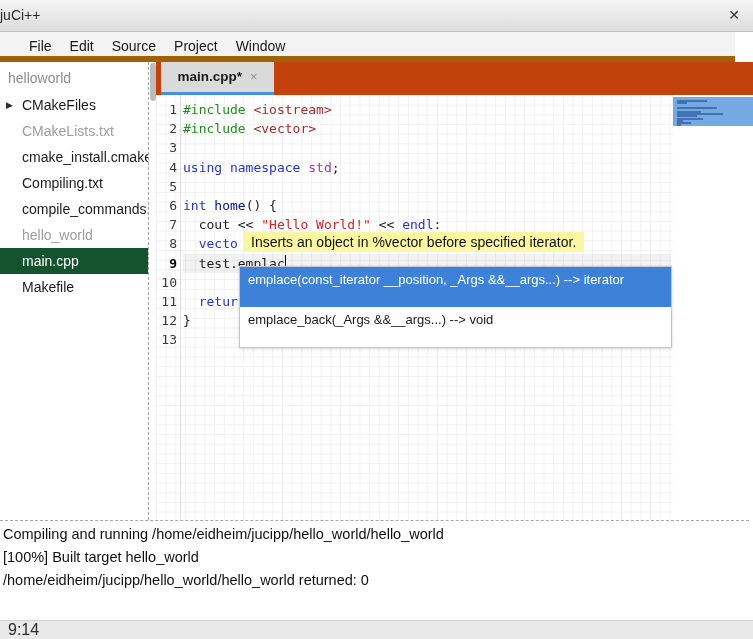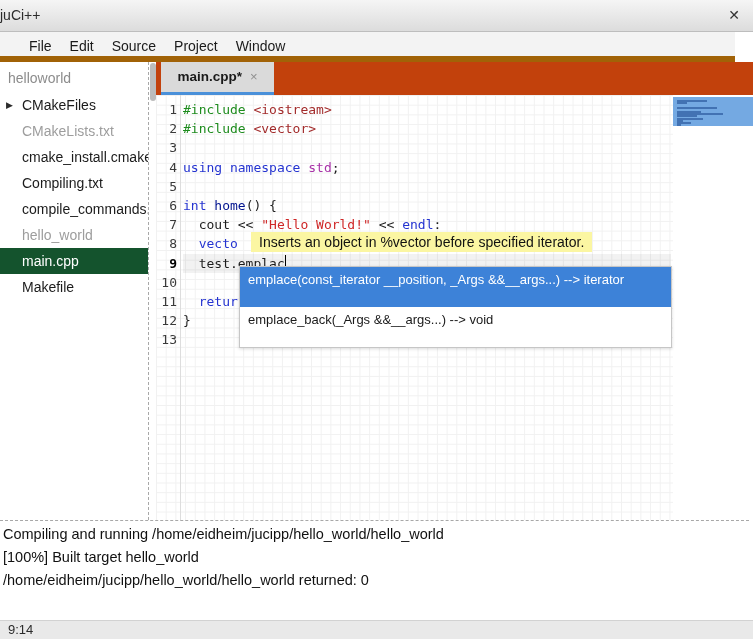--- a/index.html
+++ b/index.html
@@ -53,35 +53,35 @@
   .tok-ns{color:#a832a8;} .tok-fn{color:#00128e;} .tok-str{color:#cf2727;} .tok-pl{color:#1c1c1c;}
   .caret{display:inline-block;width:1px;height:15px;background:#000;vertical-align:-2px;}
 
   
   .minimap{position:absolute;left:673px;top:95px;width:80px;height:425px;background:#fff;}
   .minimap-view{position:absolute;left:0;top:2px;width:80px;height:29px;background:#74a9e2;}
   .mm-line{position:absolute;left:4px;height:2px;background:rgba(25,70,140,.55);}
 
   
   .tooltip{position:absolute;left:243px;top:232px;height:20px;line-height:20px;background:#fbf6a2;
-           color:#111;font-size:14px;padding:0 8px;white-space:nowrap;z-index:5;margin-left:8px;}
+           color:#111;font-size:14px;padding:0 8px;white-space:nowrap;z-index:5;}
   .popup{position:absolute;left:239px;top:266px;width:433px;background:#fff;border:1px solid #c6c6c6;
          box-sizing:border-box;z-index:6;box-shadow:0 1px 3px rgba(0,0,0,.15);}
   .popup-row{height:40px;line-height:25px;font-size:13px;color:#1a1a1a;padding:0 8px;
              white-space:nowrap;overflow:hidden;}
   .popup-row.selected{background:#3d82d8;color:#fff;}
 
   
   .terminal{position:absolute;left:0;top:520px;width:749px;height:100px;background:#fff;
             border-top:1px dashed #a8a8a8;box-sizing:border-box;padding:2px 0 0 3px;}
   .term-line{height:23px;line-height:23px;font-size:14.5px;color:#111;white-space:nowrap;}
 
   
   .statusbar{position:absolute;left:0;top:620px;width:753px;height:19px;background:#e9e9e9;
-             border-top:1px solid #d2d2d2;box-sizing:border-box;font-size:13px;line-height:17px;
+             border-top:1px solid #d2d2d2;box-sizing:border-box;font-size:16px;line-height:17px;
              padding-left:8px;color:#2b2b2b;}
 </style>
 </head>
 <body>
 
 <div id="app">
 
   <div class="titlebar">
     <div class="title">juCi++</div>
     <div class="close-btn">✕</div>

